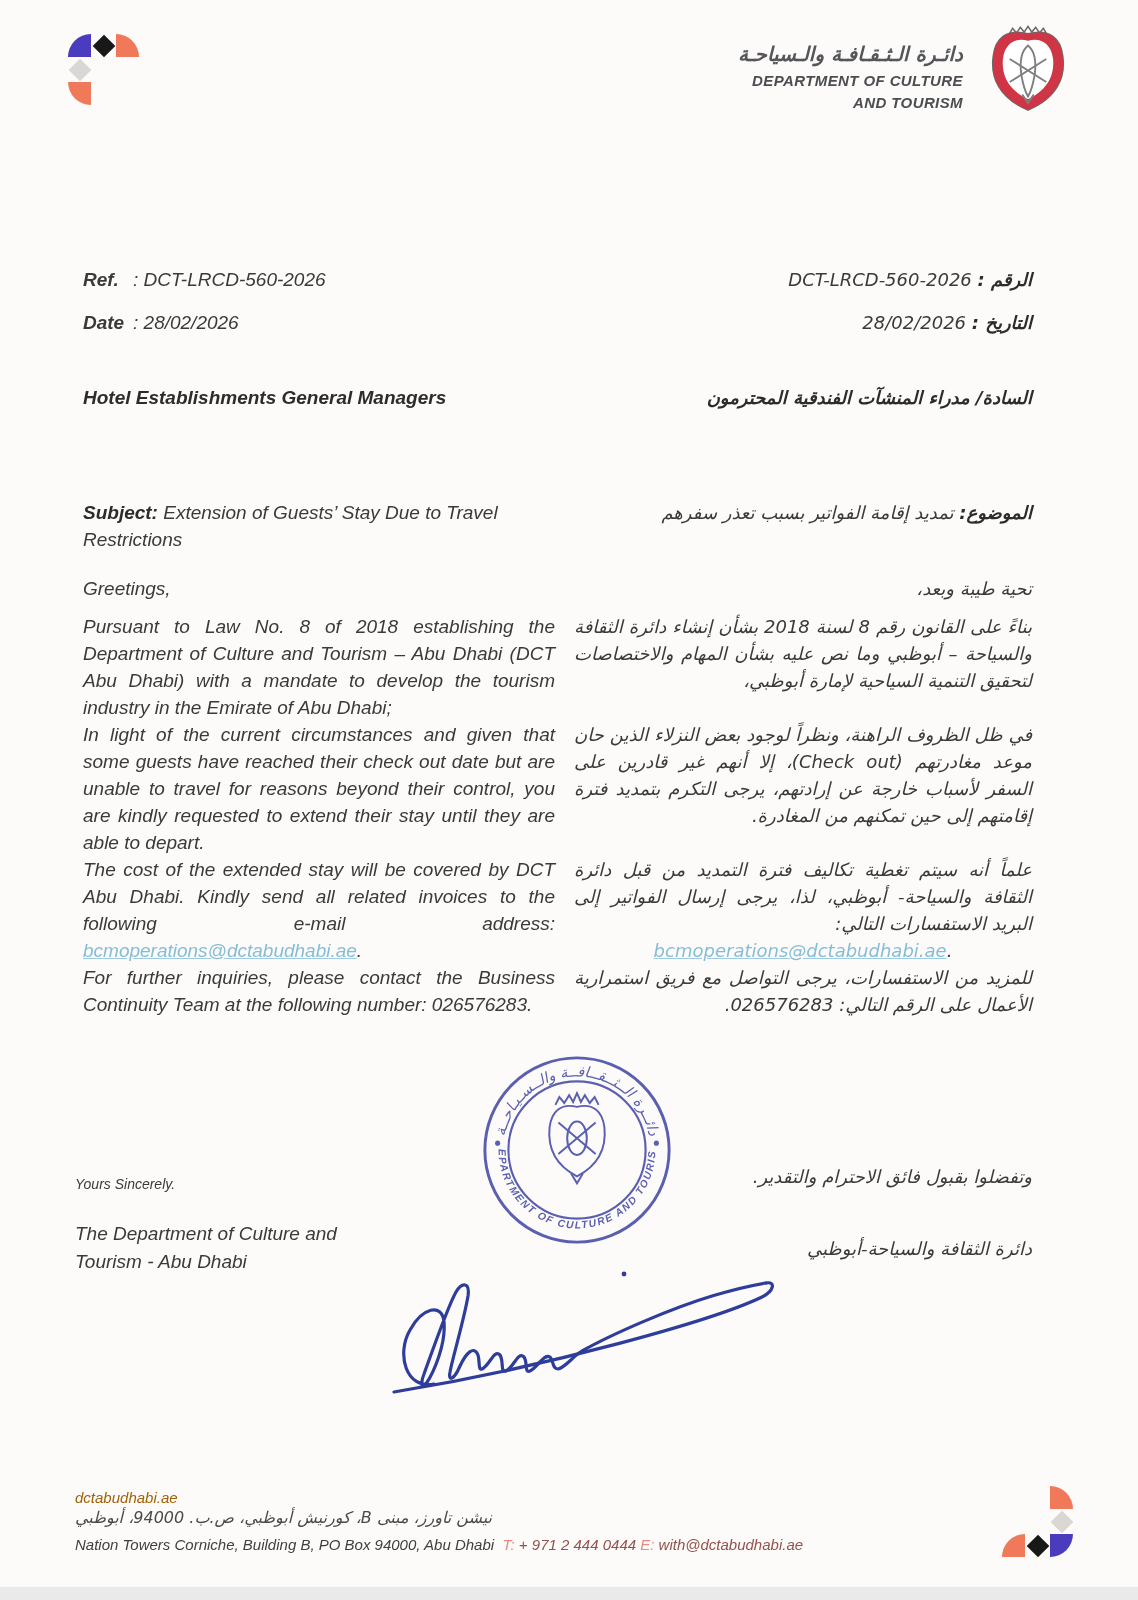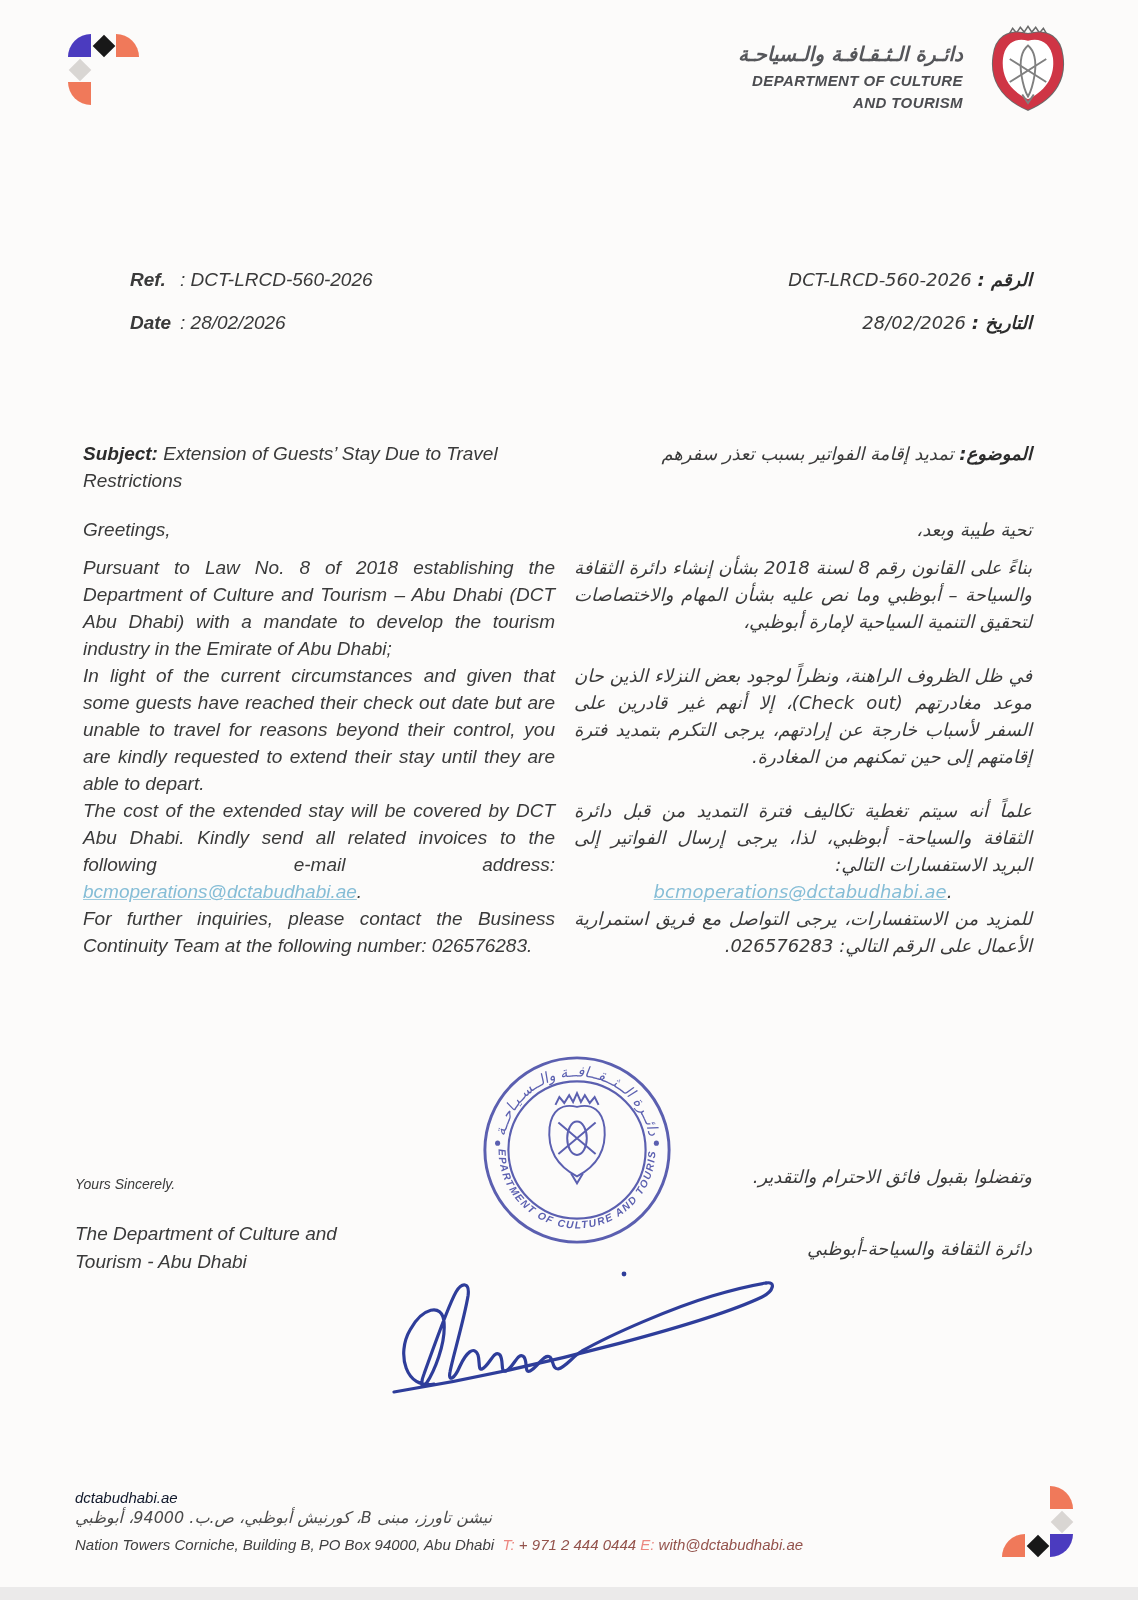--- a/index.html
+++ b/index.html
@@ -28,21 +28,21 @@
   .crest { position:absolute; right:62px; top:24px; }
 
   
   .letter { position:absolute; left:83px; top:266px; width:949px; }
   .row { display:flex; justify-content:space-between; align-items:flex-start; }
   .col-en { width:472px; font-size:19px; line-height:27px; color:#3a3a3a; }
   .col-ar { width:458px; font-size:18px; line-height:27px; direction:rtl; text-align:right;
             font-family:"DejaVu Sans",sans-serif; color:#3a3a3a; }
   .col-en p, .col-ar p { margin:0; text-align:justify; }
   .b { font-weight:bold; color:#2c2c2c; }
-  .meta-line { margin-bottom:16px; white-space:nowrap;margin-left:47px; }
+  .meta-line { margin-bottom:16px; white-space:nowrap; }
   .meta-lbl-en { display:inline-block; width:50px; font-weight:bold; }
   .mt-recip { margin-top:32px; }
   .mt-subj  { margin-top:88px; }
   .mt-greet { margin-top:22px;gap:48px; }
   .mt-p1 { margin-top:11px; }
   .mt-p  { margin-top:0; }
   .email-link { color:#85bdd6; text-decoration:underline; text-decoration-color:#9ecbde; }
   .ar-email-line { text-align:center; direction:ltr; }
   .num { direction:ltr; unicode-bidi:embed; }
 
@@ -52,21 +52,21 @@
 
   
   .sincerely { position:absolute; left:75px; top:1176px; font-size:14px; }
   .dept-en { position:absolute; left:75px; top:1220px; font-size:19px; line-height:28px; width:300px; }
   .closing-ar { position:absolute; right:106px; top:1163px; width:300px; font-size:18px; line-height:28px;
                 direction:rtl; text-align:right; font-family:"DejaVu Sans",sans-serif; }
   .dept-ar { position:absolute; right:106px; top:1238px; font-size:18px; direction:rtl;
              font-family:"DejaVu Sans",sans-serif; }
 
   
-  .footer-site { position:absolute; left:75px; top:1489px; font-size:15px; color:#0f172a; }
+  .footer-site { position:absolute; left:75px; top:1489px; font-size:15px; color:#a16207; }
   .footer-ar   { position:absolute; left:75px; top:1508px; font-size:16px; color:#4a4a4a; direction:rtl;
                  font-family:"DejaVu Sans",sans-serif; }
   .footer-en   { position:absolute; left:75px; top:1536px; font-size:15px; color:#3f3f3f; white-space:nowrap; }
   .f-lbl { color:#ec8780; }
   .f-val { color:#93524b; }
   .bottom-strip { position:absolute; left:0; bottom:0; width:100%; height:13px; background:#ebeaea; }
 </style>
 </head>
 <body>
 
@@ -115,20 +115,24 @@
           <span class="b">الرقم :</span>
           <span class="num">DCT-LRCD-560-2026</span>
         </div>
         <div class="meta-line">
           <span class="b">التاريخ :</span>
           <span class="num">28/02/2026</span>
         </div>
       </div>
     </div>
 
+    <div class="row mt-recip">
+      <div class="col-en b">Hotel Establishments General Managers</div>
+      <div class="col-ar b">السادة/ مدراء المنشآت الفندقية المحترمون</div>
+    </div>
 
     <div class="row mt-subj">
       <div class="col-en">
         <span class="b">Subject:</span><span> Extension of Guests’ Stay Due to Travel Restrictions</span>
       </div>
       <div class="col-ar">
         <span class="b">الموضوع:</span><span> تمديد إقامة الفواتير بسبب تعذر سفرهم</span>
       </div>
     </div>
 

